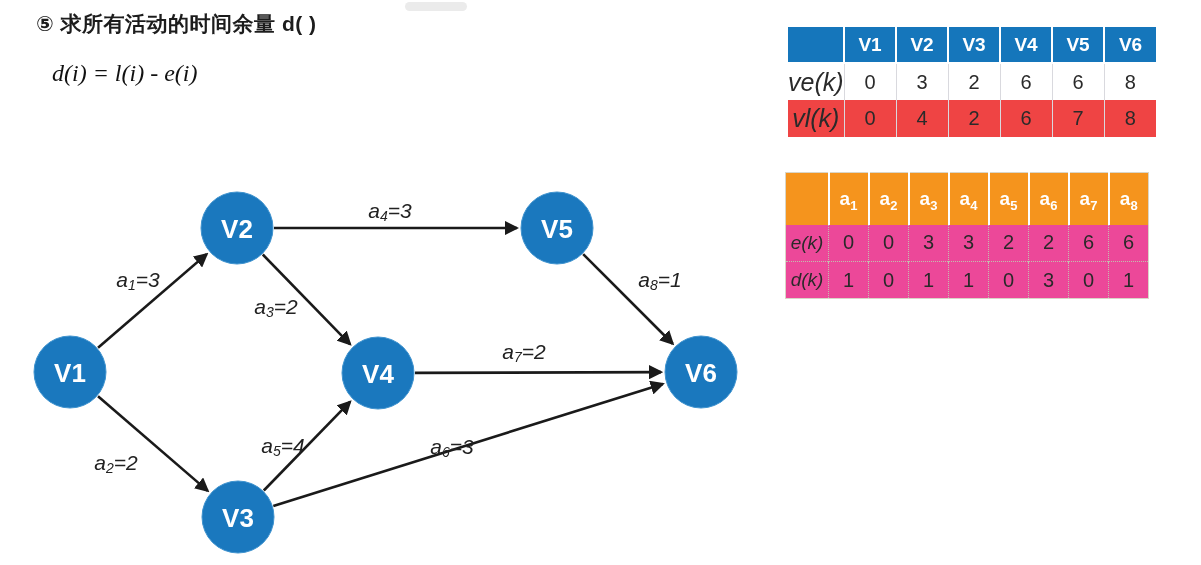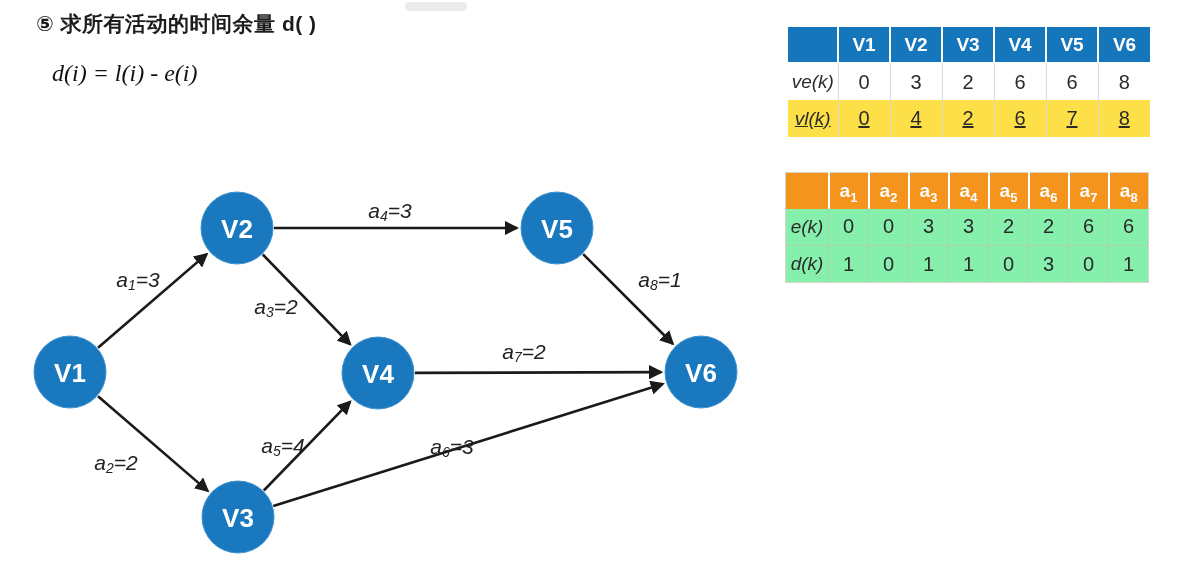--- a/index.html
+++ b/index.html
@@ -29,33 +29,33 @@
   
   #vertex-table{position:absolute;left:788px;top:27px;}
   .t1 th.col,.t1 th.corner{
     height:36px;background:#1576bb;color:#fff;font-size:19px;font-weight:bold;
     border-left:2px solid #fff;border-bottom:2px solid #fff;
   }
   .t1 th.corner{border-left:none;width:50px;}
   .t1 th.col{width:52px;}
   .t1 td,.t1 th.rowlabel{height:37px;font-size:20px;color:#2a2a2a;font-weight:normal;}
   .t1 td{border-left:1px solid #d9d9de;}
-  .t1 th.rowlabel{font-style:italic;font-size:19px;width:50px;}
-  .t1 tr.alt td,.t1 tr.alt th.rowlabel{background:#fde047;text-decoration:underline;}
+  .t1 th.rowlabel{font-style:italic;font-size:25px;width:50px;}
+  .t1 tr.alt td,.t1 tr.alt th.rowlabel{background:#ef4444;}
 
   
   #activity-table{position:absolute;left:785px;top:172px;}
   .t2{border:1px solid #d9d5c7;background:#f9f3e7;}
   .t2 th.col,.t2 th.corner{
-    height:36px;background:#f5941d;color:#fff;font-size:19px;font-weight:bold;
+    height:52px;background:#f5941d;color:#fff;font-size:19px;font-weight:bold;
     border-left:2px solid #fff;
   }
   .t2 th.corner{border-left:none;width:43px;}
   .t2 th.col{width:40px;}
-  .t2 td,.t2 th.rowlabel{height:37px;font-size:20px;color:#2a2a2a;font-weight:normal;background:#86efac;}
+  .t2 td,.t2 th.rowlabel{height:37px;font-size:20px;color:#2a2a2a;font-weight:normal;background:#ec4899;}
   .t2 td{border-left:1px dotted #c3beae;}
   .t2 th.rowlabel{font-style:italic;font-size:19px;width:43px;}
   .t2 tbody tr+tr td,.t2 tbody tr+tr th.rowlabel{border-top:1px dotted #c3beae;}
   sub{font-size:13px;line-height:0;}
 </style>
 </head>
 <body>
 
 <div class="stage">
   <div class="smudge"></div>

